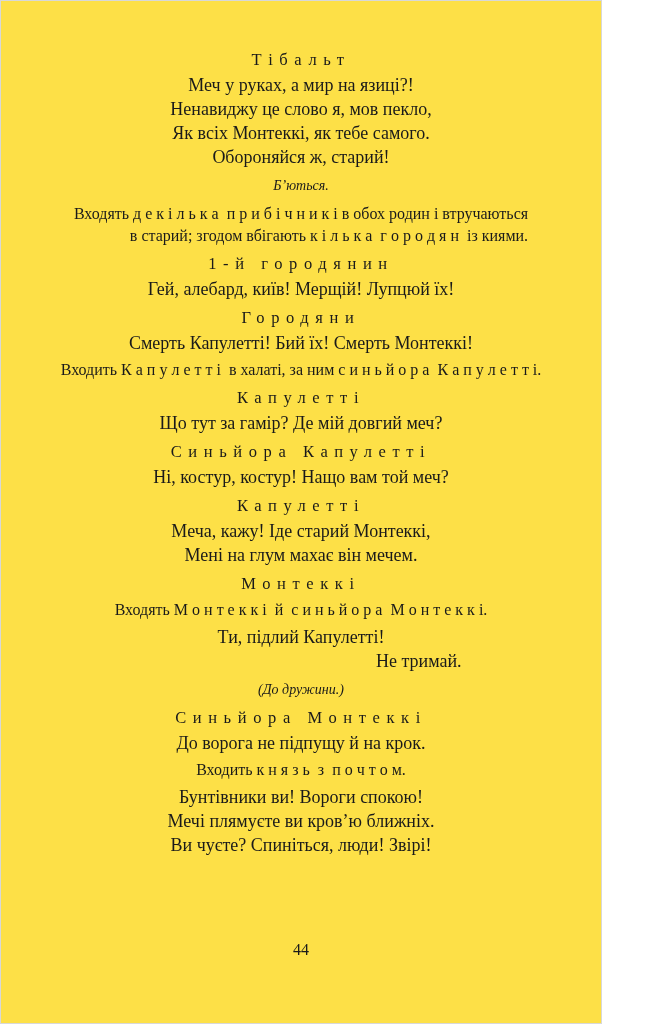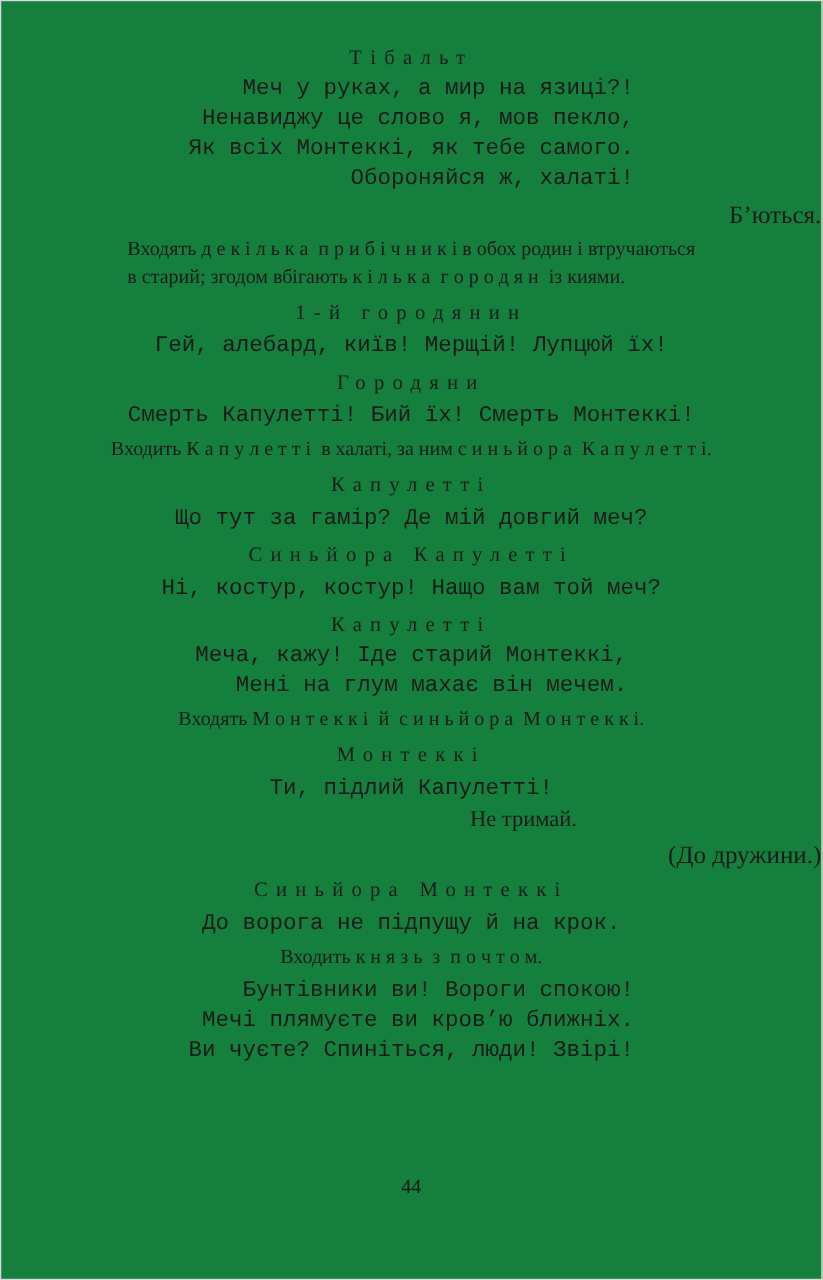--- a/index.html
+++ b/index.html
@@ -2,28 +2,28 @@
 <html><head>
 <meta charset="utf-8">
 <style>
   html, body {
     margin: 0;
     padding: 0;
     background: #ffffff;
   }
   .page {
     position: relative;
-    width: 658px;
+    width: 602px;
     height: 1024px;
     box-sizing: border-box;
-    background: #15803d;
+    background: #fde047;
     border: 1px solid #d8d8d8;
     font-family: "Liberation Serif", "DejaVu Serif", serif;
     color: #1a1a1a;
-    padding-top: 28px;
+    padding-top: 42px;
     overflow: hidden;
   }
   .content {
     width: 100%;
   }
   .block {
     text-align: center;
     white-space: pre-wrap;
   }
   .speaker {
@@ -31,37 +31,36 @@
     line-height: 22px;
     letter-spacing: 0.4em;
     margin: 6px 0 2px 0;
   }
   .speech {
     font-size: 18px;
     line-height: 24px;
   }
   .speech .lines {
     display: inline-block;
-    text-align: right;
-    font-family: Liberation Mono, monospace;
+    text-align: center;
   }
   .stage {
     font-size: 16px;
     line-height: 22px;
     margin: 4px 0;
   }
   .stage .lines {
     display: inline-block;
-    text-align: left;
+    text-align: right;
   }
   .stage-italic {
-    font-size: 20px;
+    font-style: italic;
+    font-size: 14px;
     line-height: 22px;
     margin: 6px 0;
-    text-align: right;
   }
   .speech-offset {
     text-align: left;
     padding-left: 375px;
     font-size: 18px;
     line-height: 24px;
   }
   .page-number {
     position: absolute;
     bottom: 64px;
@@ -71,36 +70,36 @@
     font-size: 16px;
     color: #1a1a1a;
   }
 </style>
 </head>
 <body>
 
 <div class="page">
   <div class="content" id="content">
       <div class="block speaker">Тібальт</div>
-      <div class="block speech"><div class="lines"><div class="line">Меч у руках, а мир на язиці?!</div><div class="line">Ненавиджу це слово я, мов пекло,</div><div class="line">Як всіх Монтеккі, як тебе самого.</div><div class="line">Обороняйся ж, халаті!</div></div></div>
+      <div class="block speech"><div class="lines"><div class="line">Меч у руках, а мир на язиці?!</div><div class="line">Ненавиджу це слово я, мов пекло,</div><div class="line">Як всіх Монтеккі, як тебе самого.</div><div class="line">Обороняйся ж, старий!</div></div></div>
       <div class="block stage-italic">Б’ються.</div>
       <div class="block stage"><div class="lines"><div class="line">Входять д е к і л ь к а  п р и б і ч н и к і в обох родин і втручаються</div><div class="line">в старий; згодом вбігають к і л ь к а  г о р о д я н  із киями.</div></div></div>
       <div class="block speaker">1-й городянин</div>
       <div class="block speech"><div class="lines"><div class="line">Гей, алебард, київ! Мерщій! Лупцюй їх!</div></div></div>
       <div class="block speaker">Городяни</div>
       <div class="block speech"><div class="lines"><div class="line">Смерть Капулетті! Бий їх! Смерть Монтеккі!</div></div></div>
       <div class="block stage"><div class="lines"><div class="line">Входить К а п у л е т т і  в халаті, за ним с и н ь й о р а  К а п у л е т т і.</div></div></div>
       <div class="block speaker">Капулетті</div>
       <div class="block speech"><div class="lines"><div class="line">Що тут за гамір? Де мій довгий меч?</div></div></div>
       <div class="block speaker">Синьйора Капулетті</div>
       <div class="block speech"><div class="lines"><div class="line">Ні, костур, костур! Нащо вам той меч?</div></div></div>
       <div class="block speaker">Капулетті</div>
       <div class="block speech"><div class="lines"><div class="line">Меча, кажу! Іде старий Монтеккі,</div><div class="line">Мені на глум махає він мечем.</div></div></div>
+      <div class="block speaker">Монтеккі</div>
       <div class="block stage"><div class="lines"><div class="line">Входять М о н т е к к і  й  с и н ь й о р а  М о н т е к к і.</div></div></div>
-      <div class="block speaker">Монтеккі</div>
       <div class="block speech"><div class="lines"><div class="line">Ти, підлий Капулетті!</div></div></div>
       <div class="block speech-offset"><div class="lines"><div class="line">Не тримай.</div></div></div>
       <div class="block stage-italic">(До дружини.)</div>
       <div class="block speaker">Синьйора Монтеккі</div>
       <div class="block speech"><div class="lines"><div class="line">До ворога не підпущу й на крок.</div></div></div>
       <div class="block stage"><div class="lines"><div class="line">Входить к н я з ь  з  п о ч т о м.</div></div></div>
       <div class="block speech"><div class="lines"><div class="line">Бунтівники ви! Вороги спокою!</div><div class="line">Мечі плямуєте ви кров’ю ближніх.</div><div class="line">Ви чуєте? Спиніться, люди! Звірі!</div></div></div>
     </div>
   <div class="page-number">44</div>
 </div>

